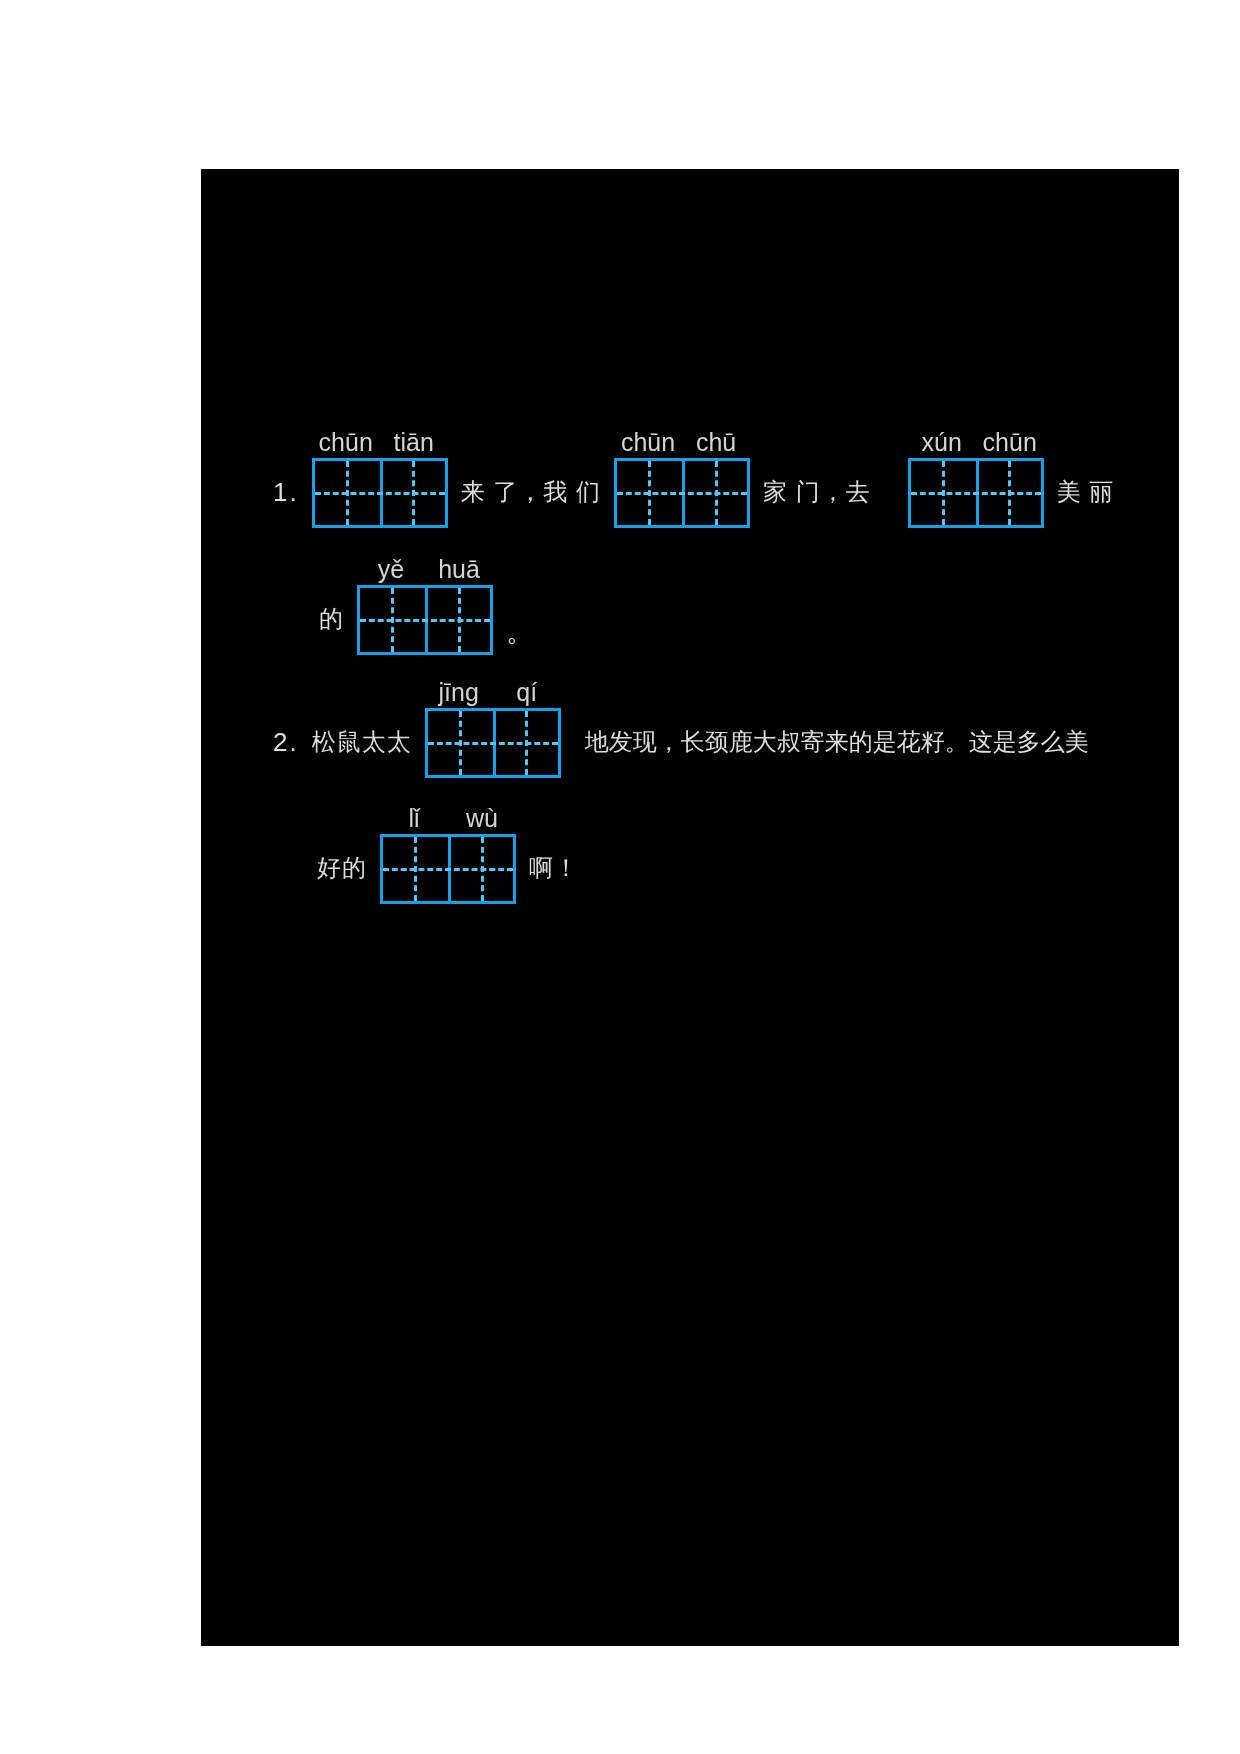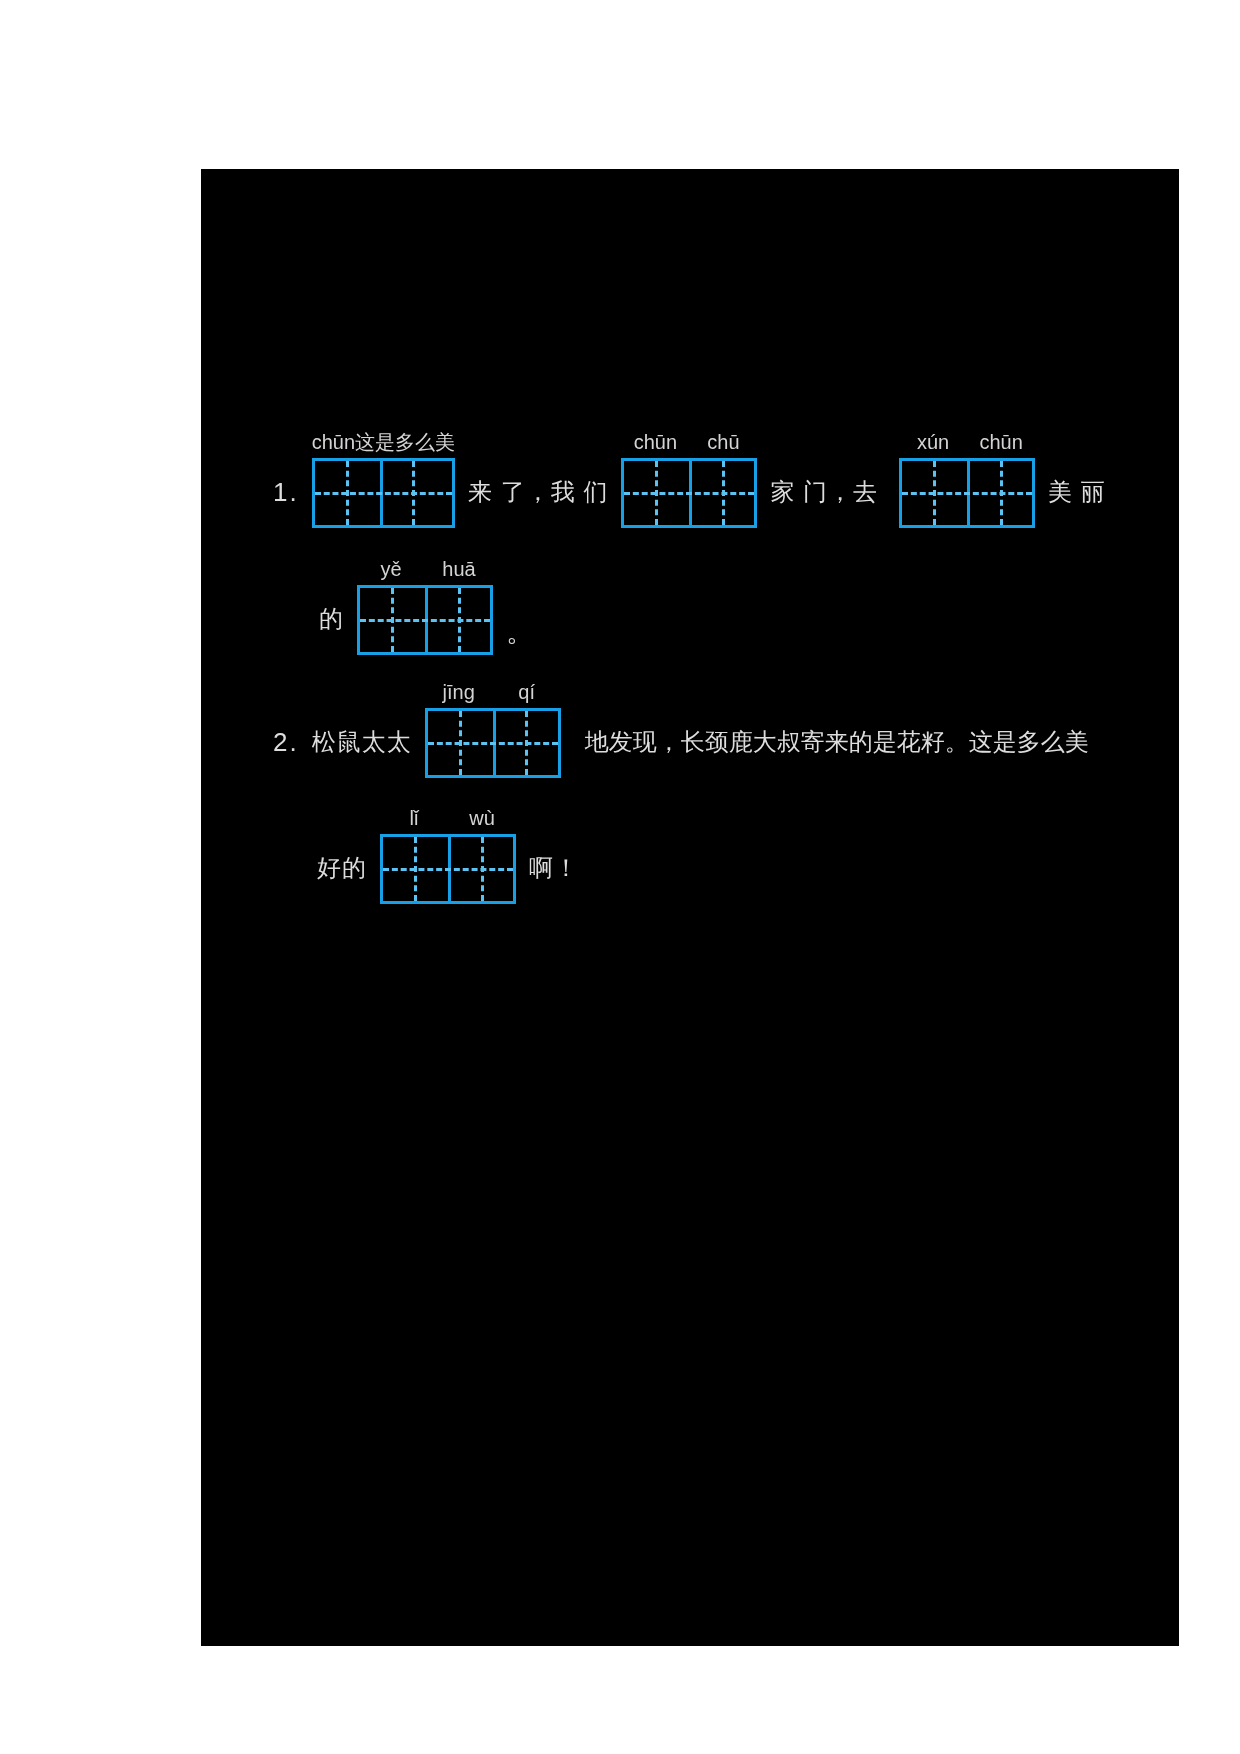--- a/index.html
+++ b/index.html
@@ -50,21 +50,21 @@
     color:var(--zh-color);
     font-size:28px;
     line-height:30px;
     margin-bottom:8px;
   }
   .gridbox{display:flex;flex-direction:column;}
   .pinyin{
     display:flex;
     height:28px;
     color:var(--py-color);
-    font-size:20px;
+    font-size:25px;
     line-height:24px;
   }
   .pinyin span{flex:1;text-align:center;}
   .cells{
     display:flex;
     border:3px solid var(--grid-blue);
     position:relative;
     background:transparent;
   }
   .cells::before{ 
@@ -90,40 +90,40 @@
 <body>
 
 <div class="canvas">
   <div class="page">
 
     <div class="row" style="left:72px;top:261px;">
       <span class="num">1.</span>
       <div class="gridbox">
         <div class="pinyin">
           <span>chūn</span>
-          <span>这是多么美</span>
+          <span>tiān</span>
         </div>
         <div class="cells">
           <div class="cell"></div>
           <div class="cell"></div>
         </div>
       </div>
       <span class="zh">来 了，我 们</span>
       <div class="gridbox">
         <div class="pinyin">
           <span>chūn</span>
           <span>chū</span>
         </div>
         <div class="cells">
           <div class="cell"></div>
           <div class="cell"></div>
         </div>
       </div>
       <span class="zh">家 门，去</span>
-      <div class="gridbox" style="margin-left:8px;">
+      <div class="gridbox" style="margin-left:24px;">
         <div class="pinyin">
           <span>xún</span>
           <span>chūn</span>
         </div>
         <div class="cells">
           <div class="cell"></div>
           <div class="cell"></div>
         </div>
       </div>
       <span class="zh">美 丽</span>

